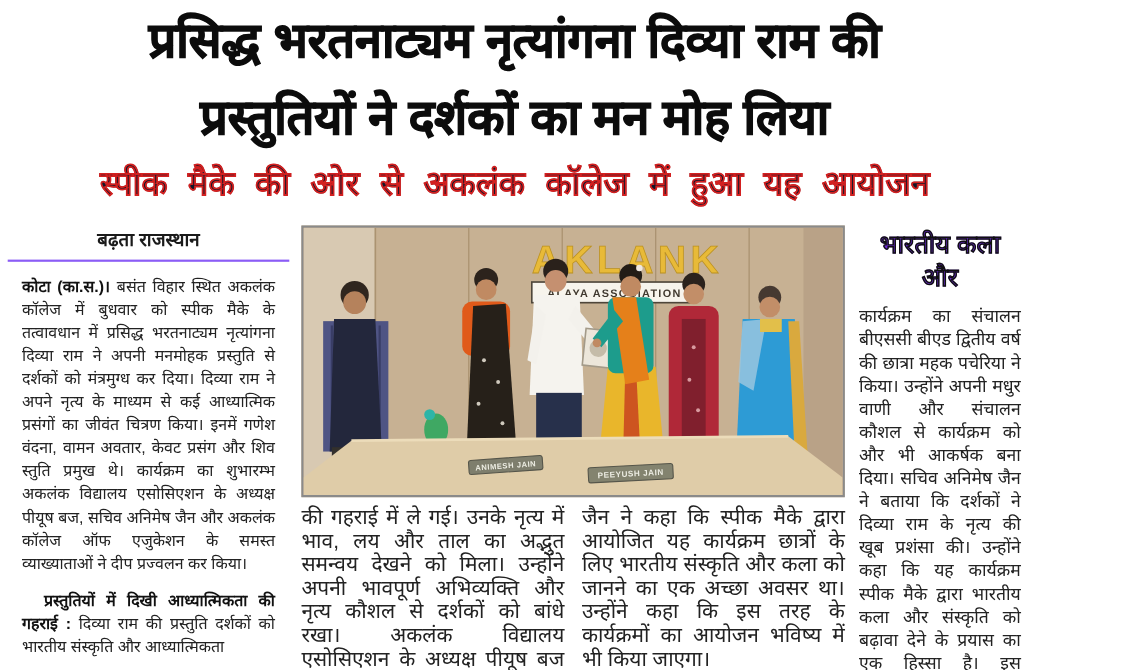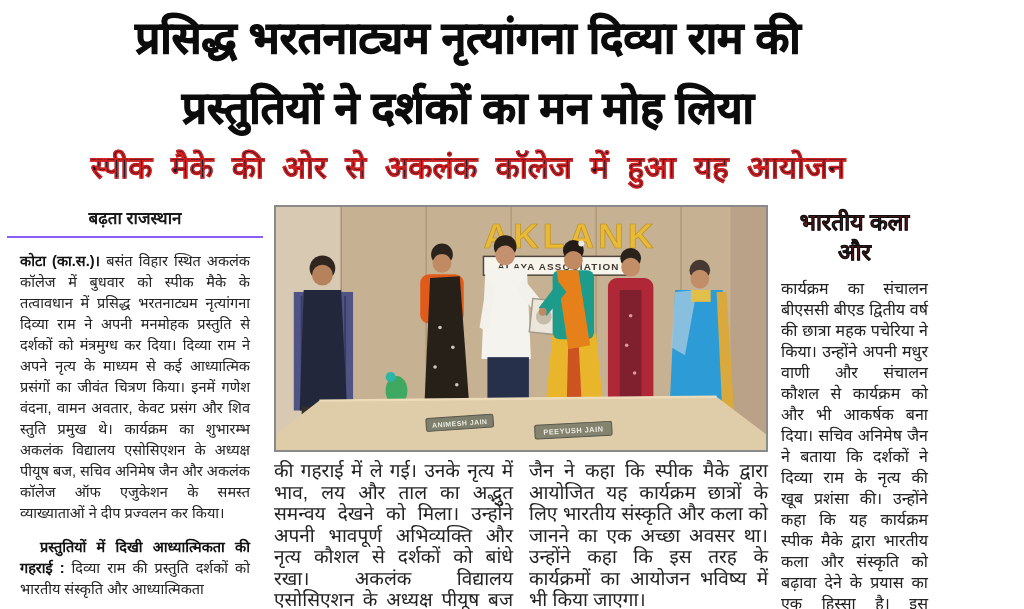--- a/index.html
+++ b/index.html
@@ -41,21 +41,21 @@
     width:490px;height:243px;border:2px solid #8a8a8a;background:#c7b193;
     box-sizing:content-box;
   }
   .photo-frame svg{display:block;}
   
   .cont-row{display:flex;gap:16px;margin-top:8px;}
   .cont-col{width:239px;font-size:19px;line-height:21.5px;text-align:justify;color:#222;}
   
   .right-headline{
     font-weight:900;font-size:23px;line-height:30px;text-align:center;
-    color:#7f1d1d;margin-top:2px;-webkit-text-stroke:0.5px #101010;
+    color:#6d28d9;margin-top:2px;-webkit-text-stroke:0.5px #101010;
   }
   .right-body{
     font-size:16px;line-height:21px;text-align:justify;margin-top:11px;color:#222;
   }
 </style>
 </head>
 <body>
 
 <div class="page">
 

